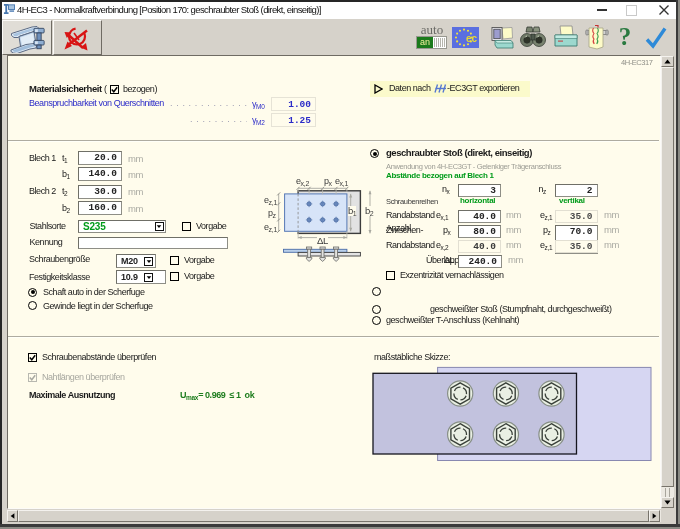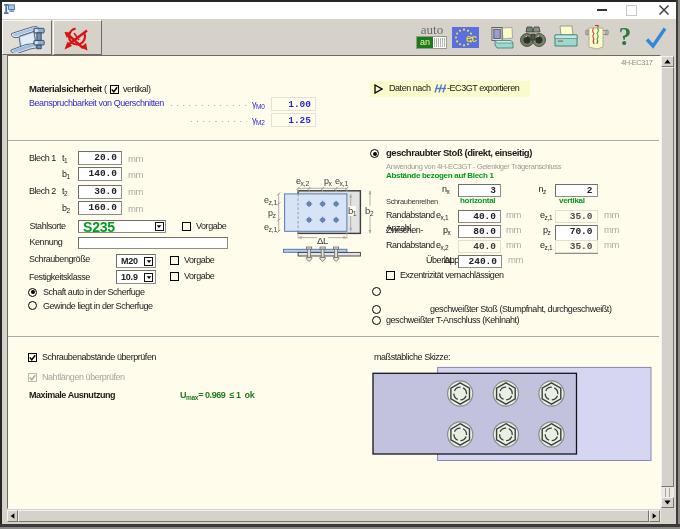--- a/index.html
+++ b/index.html
@@ -38,20 +38,21 @@
   <div class="abs" style="left:0;top:524px;width:680px;height:3px;background:#3A3A3A;"></div>
   <div class="abs" style="left:0;top:527px;width:680px;height:2px;background:#8A8A84;"></div>
 
   <div class="abs" style="left:2px;top:2px;width:674px;height:17px;background:#FFFFFF;"></div>
   <svg class="abs" style="left:3px;top:3px;" width="12" height="12" viewBox="0 0 13 13">
     <rect x="0.5" y="0.5" width="12" height="12" fill="#fff"></rect>
     <path d="M1 1h5v2h-1.5v7H6v2H1v-2h1.5V3H1z" fill="#4878B0"></path>
     <rect x="6" y="2" width="6.5" height="5" fill="#A8C4E0" stroke="#4878B0" stroke-width="1"></rect>
     <rect x="7" y="8" width="5" height="1.5" fill="#4878B0"></rect>
   </svg>
+  <div class="abs" style="left:17px;top:4px;font-size:9.5px;letter-spacing:-0.6px;color:#111;white-space:nowrap;font-family:'Liberation Sans',sans-serif;">4H-EC3 - Normalkraftverbindung [Position 170: geschraubter Stoß (direkt, einseitig)]</div>
   <div class="abs" style="left:597px;top:9px;width:10px;height:1.5px;background:#333;"></div>
   <div class="abs" style="left:626px;top:4.5px;width:9px;height:9px;border:1.5px solid #C9C9C9;"></div>
   <svg class="abs" style="left:658px;top:4px;" width="12" height="12" viewBox="0 0 12 12">
       <path d="M1.5 1.5L10.5 10.5M10.5 1.5L1.5 10.5" stroke="#333" stroke-width="1.4"></path>
     </svg>
 
   <div class="abs" style="left:2px;top:19px;width:674px;height:36px;background:#D6D2CA;"></div>
   <div class="abs" style="left:2px;top:20px;width:50px;height:35px;background:#E0DDD6;border:1px solid;border-color:#FCFBF8 #6F6B63 #6F6B63 #FCFBF8;box-sizing:border-box;"></div>
   <div class="abs" style="left:53px;top:20px;width:49px;height:35px;background:#D6D2CA;border:1px solid;border-color:#FCFBF8 #6F6B63 #6F6B63 #FCFBF8;box-sizing:border-box;"></div>
 
@@ -164,21 +165,21 @@
 
   <div class="lbl grey" style="left:621px;top:60px;font-size:7.5px;color:#8F8F87;">4H-EC317</div>
 
   <div class="lbl b" style="left:29px;top:86px;font-size:9.5px;">Materialsicherheit</div>
   <div class="lbl" style="left:104px;top:86px;">(</div>
   <div class="chk" style="left:110px;top:84.5px;">
       <svg width="10" height="10" viewBox="0 0 10 10">
         <path d="M2 5 L4.2 7.5 L8 2.5" stroke="#000" stroke-width="1.6" fill="none"></path>
       </svg>
     </div>
-  <div class="lbl" style="left:123px;top:86px;">vertikal)</div>
+  <div class="lbl" style="left:123px;top:86px;">bezogen)</div>
 
   <div class="lbl blue" style="left:29px;top:100px;">Beanspruchbarkeit von Querschnitten</div>
   <div class="lbl" style="left:170px;top:100px;width:77px;overflow:hidden;letter-spacing:3.7px;color:#9898B0;">.............</div>
   <div class="lbl blue" style="left:252px;top:101px;">γ<sub>M0</sub></div>
   <div class="fldbl" style="left:271px;top:97px;width:45px;height:14px;line-height:13px;">1.00</div>
 
   <div class="lbl" style="left:190px;top:116px;width:57px;overflow:hidden;letter-spacing:3.7px;color:#9898B0;">..........</div>
   <div class="lbl blue" style="left:252px;top:117px;">γ<sub>M2</sub></div>
   <div class="fldbl" style="left:271px;top:113px;width:45px;height:14px;line-height:13px;">1.25</div>
 
@@ -193,21 +194,21 @@
   <div class="mm" style="left:128px;top:172px;">mm</div>
   <div class="lbl" style="left:29px;top:188px;">Blech 2</div>
   <div class="lbl" style="left:62px;top:188px;">t<sub>2</sub></div>
   <div class="fld" style="left:78px;top:184.5px;width:44px;height:14px;">30.0</div>
   <div class="mm" style="left:128px;top:189px;">mm</div>
   <div class="lbl" style="left:62px;top:204.5px;">b<sub>2</sub></div>
   <div class="fld" style="left:78px;top:201px;width:44px;height:14px;">160.0</div>
   <div class="mm" style="left:128px;top:205.5px;">mm</div>
 
   <div class="lbl" style="left:29.5px;top:223px;">Stahlsorte</div>
-  <div class="fld" style="left:78px;top:220px;width:88px;height:13px;text-align:left;padding-left:4px;"><span style="font-family:'Liberation Sans',sans-serif;font-size:14px;letter-spacing:-0.2px;color:#009B1A;">S235</span></div>
+  <div class="fld" style="left:78px;top:220px;width:88px;height:13px;text-align:left;padding-left:4px;"><span style="font-family:'Liberation Sans',sans-serif;font-size:10px;letter-spacing:-0.2px;color:#009B1A;">S235</span></div>
   <div class="dbtn" style="left:154.5px;top:222px;">
       <svg viewBox="0 0 10 9">
         <path d="M2 2.8 L5 6.4 L8 2.8 Z" fill="#000"></path>
       </svg>
     </div>
   <div class="chk" style="left:182px;top:222px;"></div>
   <div class="lbl" style="left:196px;top:223px;">Vorgabe</div>
 
   <div class="lbl" style="left:29.5px;top:239px;">Kennung</div>
   <div class="fld" style="left:78px;top:236.5px;width:150px;height:12.5px;"></div>
@@ -216,21 +217,21 @@
   <div class="fld" style="left:116px;top:254px;width:40px;height:13.5px;text-align:left;padding-left:4px;"><span style="font-family:'Liberation Sans',sans-serif;font-size:9px;font-weight:bold;letter-spacing:-0.2px;color:#222;">M20</span></div>
   <div class="dbtn" style="left:144px;top:257px;">
       <svg viewBox="0 0 10 9">
         <path d="M2 2.8 L5 6.4 L8 2.8 Z" fill="#000"></path>
       </svg>
     </div>
   <div class="chk" style="left:170px;top:256px;"></div>
   <div class="lbl" style="left:184px;top:257px;">Vorgabe</div>
 
   <div class="lbl" style="left:29px;top:273.5px;">Festigkeitsklasse</div>
-  <div class="fld" style="left:116px;top:270px;width:40px;height:13.5px;text-align:left;padding-left:4px;"><span style="font-family:'Liberation Sans',sans-serif;font-size:9px;font-weight:bold;letter-spacing:-0.2px;color:#222;">10.9</span></div>
+  <div class="fld" style="left:116px;top:270px;width:50px;height:13.5px;text-align:left;padding-left:4px;"><span style="font-family:'Liberation Sans',sans-serif;font-size:9px;font-weight:bold;letter-spacing:-0.2px;color:#222;">10.9</span></div>
   <div class="dbtn" style="left:144px;top:273px;">
       <svg viewBox="0 0 10 9">
         <path d="M2 2.8 L5 6.4 L8 2.8 Z" fill="#000"></path>
       </svg>
     </div>
   <div class="chk" style="left:170px;top:272px;"></div>
   <div class="lbl" style="left:184px;top:273px;">Vorgabe</div>
 
   <div class="rad sel" style="left:28px;top:287.5px;"></div>
   <div class="lbl" style="left:43px;top:289px;">Schaft auto in der Scherfuge</div>

